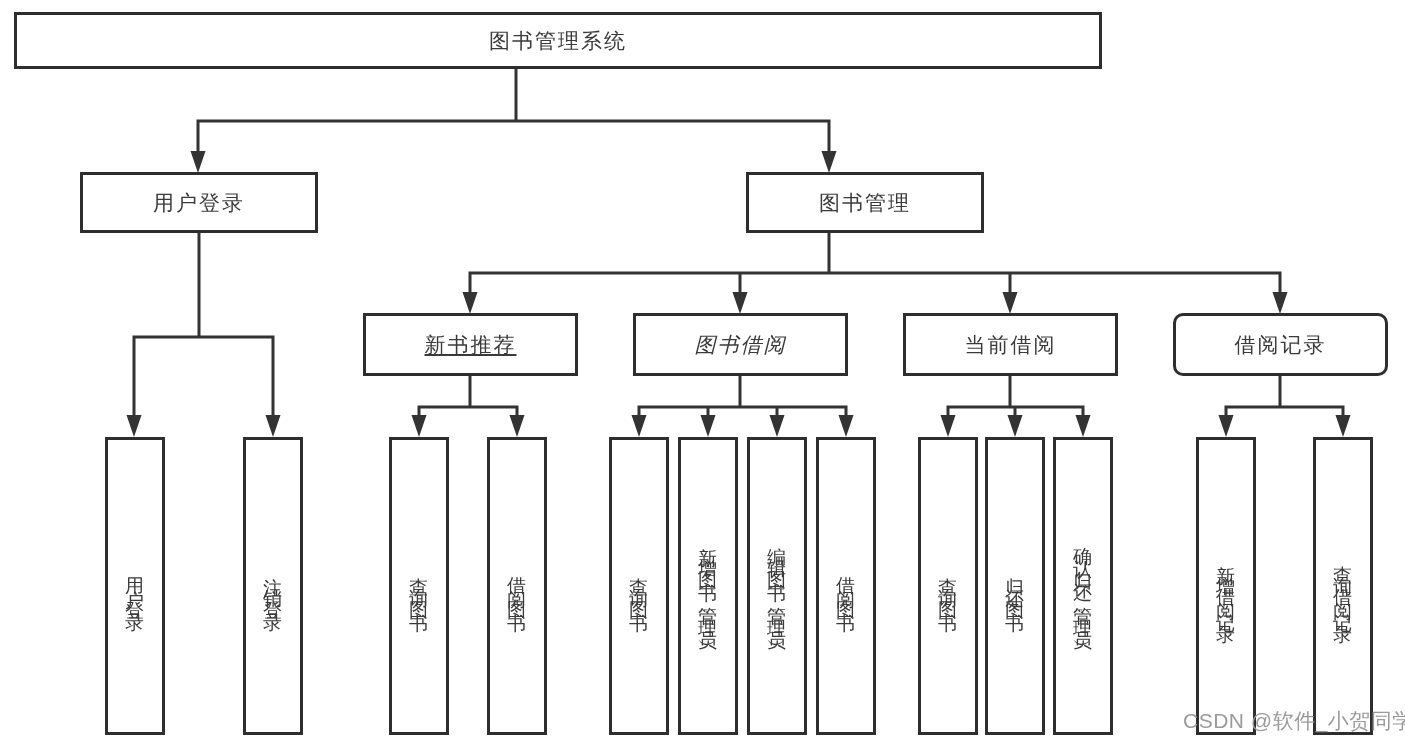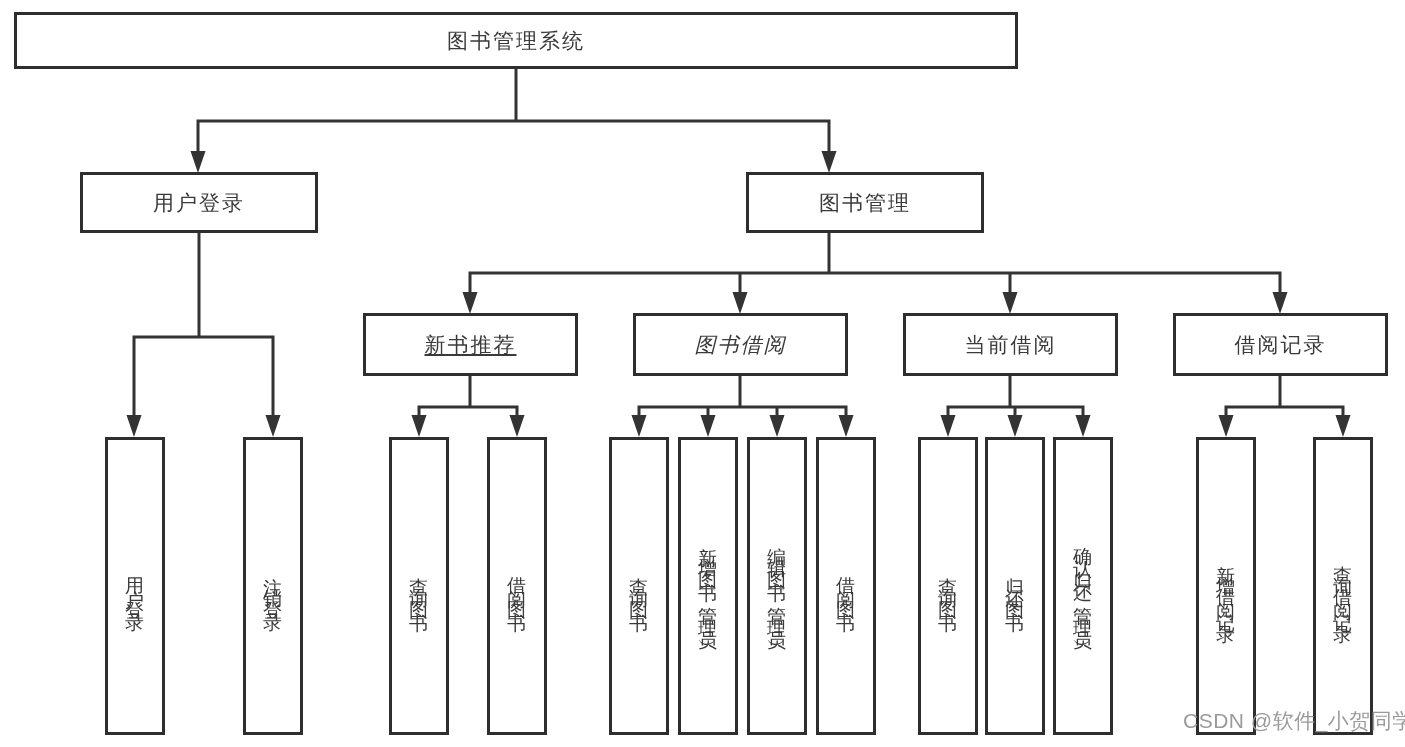--- a/index.html
+++ b/index.html
@@ -96,29 +96,29 @@
       <polygon points="769.5,415 784.5,415 777,437"></polygon>
       <polygon points="838.5,415 853.5,415 846,437"></polygon>
       <polygon points="940.5,415 955.5,415 948,437"></polygon>
       <polygon points="1007.5,415 1022.5,415 1015,437"></polygon>
       <polygon points="1075.5,415 1090.5,415 1083,437"></polygon>
       <polygon points="1218.5,415 1233.5,415 1226,437"></polygon>
       <polygon points="1335.5,415 1350.5,415 1343,437"></polygon>
     </g>
   </svg>
 
-  <div class="node h-node" style="left:14px;top:12px;width:1004px;height:57px;">图书管理系统</div>
+  <div class="node h-node" style="left:14px;top:12px;width:1088px;height:57px;">图书管理系统</div>
 
   <div class="node h-node" style="left:80px;top:172px;width:238px;height:61px;">用户登录</div>
   <div class="node h-node" style="left:710px;top:172px;width:238px;height:61px;margin-left:36px;">图书管理</div>
 
   <div class="node h-node" style="left:363px;top:313px;width:215px;height:63px;text-decoration:underline;">新书推荐</div>
   <div class="node h-node" style="left:633px;top:313px;width:215px;height:63px;font-style:italic;">图书借阅</div>
   <div class="node h-node" style="left:903px;top:313px;width:215px;height:63px;">当前借阅</div>
-  <div class="node h-node" style="left:1173px;top:313px;width:215px;height:63px;">借阅记录</div>
+  <div class="node h-node" style="left:1173px;top:313px;width:215px;height:63px;border-radius:10px;">借阅记录</div>
 
   <div class="node v-node" style="left:105px;top:437px;width:60px;height:298px;">
     <span>用户登录</span>
   </div>
   <div class="node v-node" style="left:243px;top:437px;width:60px;height:298px;">
     <span>注销登录</span>
   </div>
 
   <div class="node v-node" style="left:389px;top:437px;width:60px;height:298px;">
     <span>查询图书</span>

